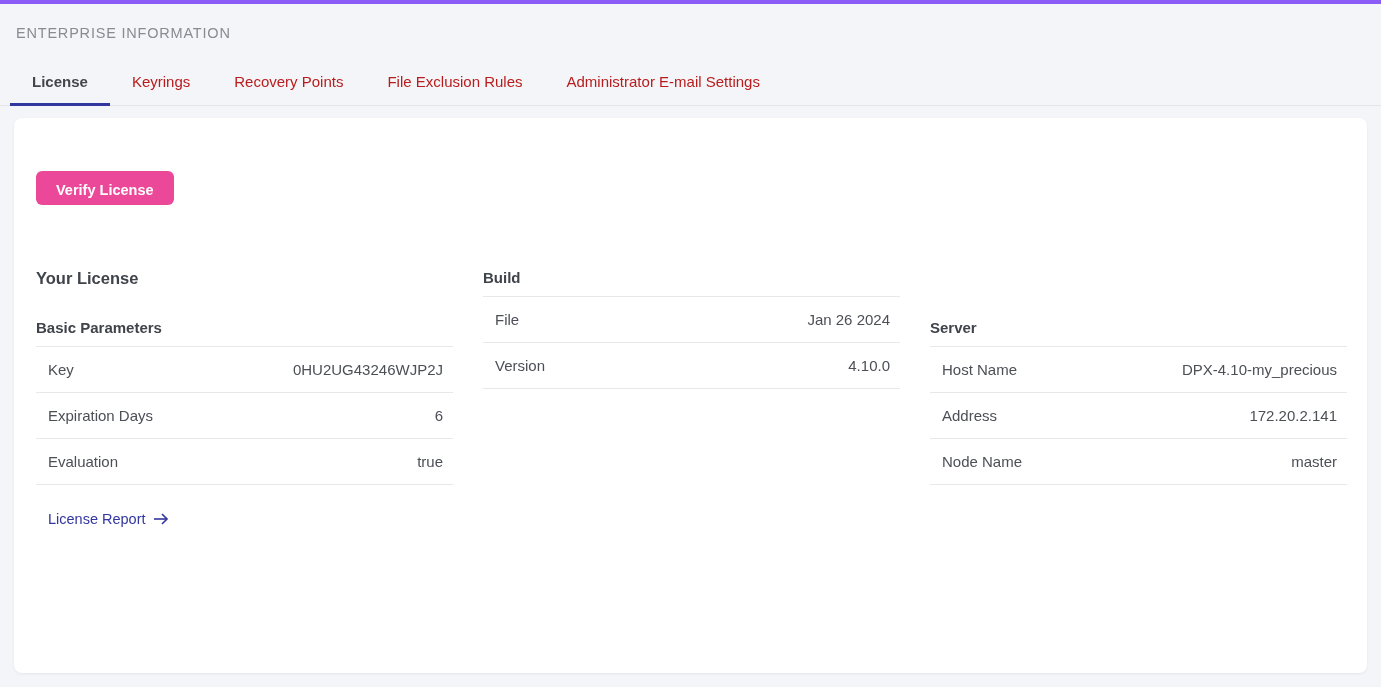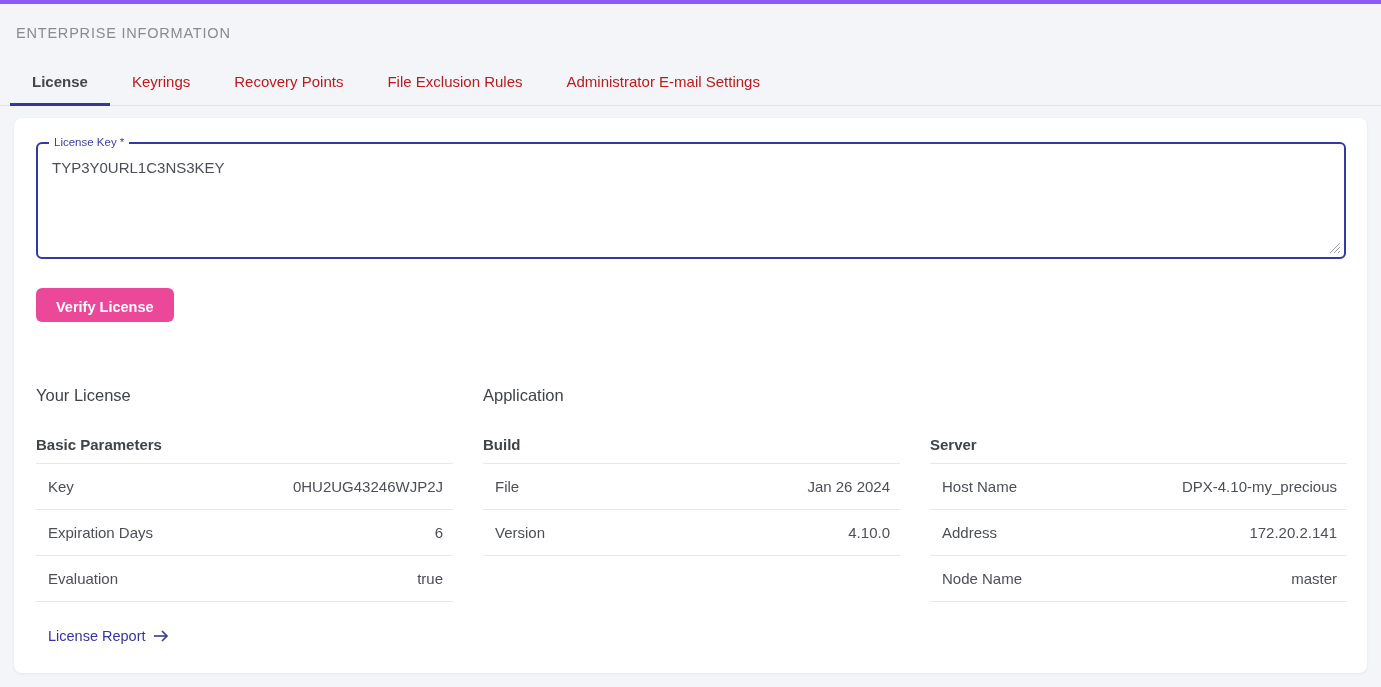--- a/index.html
+++ b/index.html
@@ -112,21 +112,21 @@
 
   
   .info-grid {
     margin-top: 64px;
     display: grid;
     grid-template-columns: 417px 417px 417px;
     column-gap: 30px;
   }
   .section-heading {
     font-size: 16.5px;
-    font-weight: 400;
+    font-weight: 700;
     color: #3f434a;
     height: 20px;
     margin-bottom: 30px;
   }
   .subsection-title {
     font-size: 15px;
     font-weight: 700;
     color: #3f434a;
     padding-bottom: 10px;
     border-bottom: 1px solid #e7e8ea;
@@ -168,31 +168,20 @@
   <div class="tabbar">
     <div class="tab active">License</div>
     <div class="tab">Keyrings</div>
     <div class="tab">Recovery Points</div>
     <div class="tab">File Exclusion Rules</div>
     <div class="tab">Administrator E-mail Settings</div>
   </div>
 
   <div class="card">
 
-    <div class="license-field">
-      <span class="field-label">License Key *</span>
-      <textarea class="field-value" spellcheck="false" style="">TYP3Y0URL1C3NS3KEY</textarea>
-      <span class="resize-handle">
-        <svg width="14" height="14" viewBox="0 0 14 14">
-          <line x1="3" y1="13" x2="13" y2="3" stroke="#9a9da3" stroke-width="1"></line>
-          <line x1="7" y1="13" x2="13" y2="7" stroke="#9a9da3" stroke-width="1"></line>
-          <line x1="11" y1="13" x2="13" y2="11" stroke="#9a9da3" stroke-width="1"></line>
-        </svg>
-      </span>
-    </div>
 
     <button class="btn-primary">Verify License</button>
 
     <div class="info-grid">
 
       <div class="info-col">
         <div class="section-heading">Your License</div>
         <div class="subsection-title">Basic Parameters</div>
         <div class="kv-row">
           <span class="kv-label">Key</span>
@@ -211,21 +200,20 @@
           <span>
             <svg width="16" height="12" viewBox="0 0 16 12">
               <line x1="1" y1="6" x2="14" y2="6" stroke="#32369f" stroke-width="1.6"></line>
               <polyline points="9,1 14,6 9,11" fill="none" stroke="#32369f" stroke-width="1.6"></polyline>
             </svg>
           </span>
         </a>
       </div>
 
       <div class="info-col">
-        <div class="section-heading">Application</div>
         <div class="subsection-title">Build</div>
         <div class="kv-row">
           <span class="kv-label">File</span>
           <span class="kv-value">Jan 26 2024</span>
         </div>
         <div class="kv-row">
           <span class="kv-label">Version</span>
           <span class="kv-value">4.10.0</span>
         </div>
       </div>

